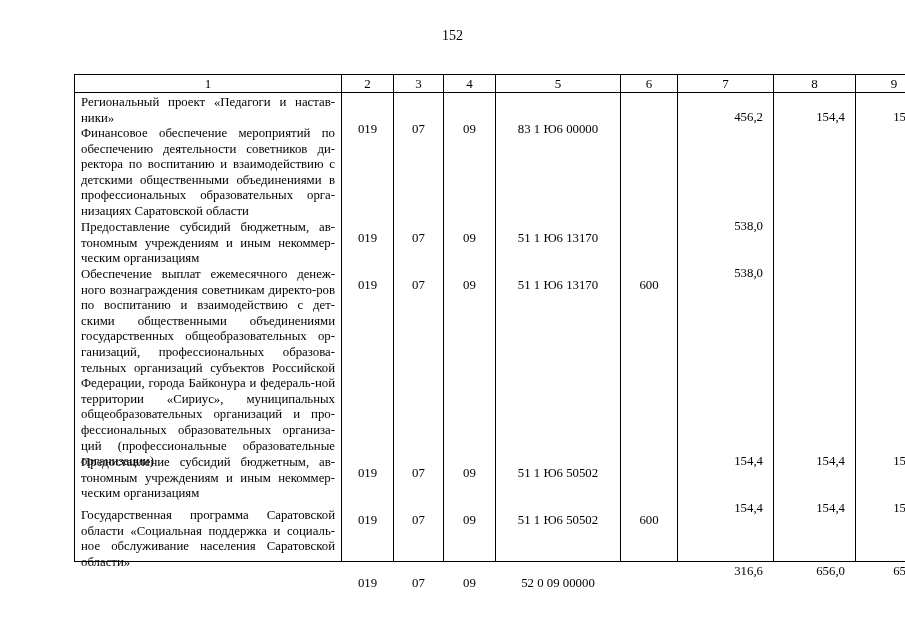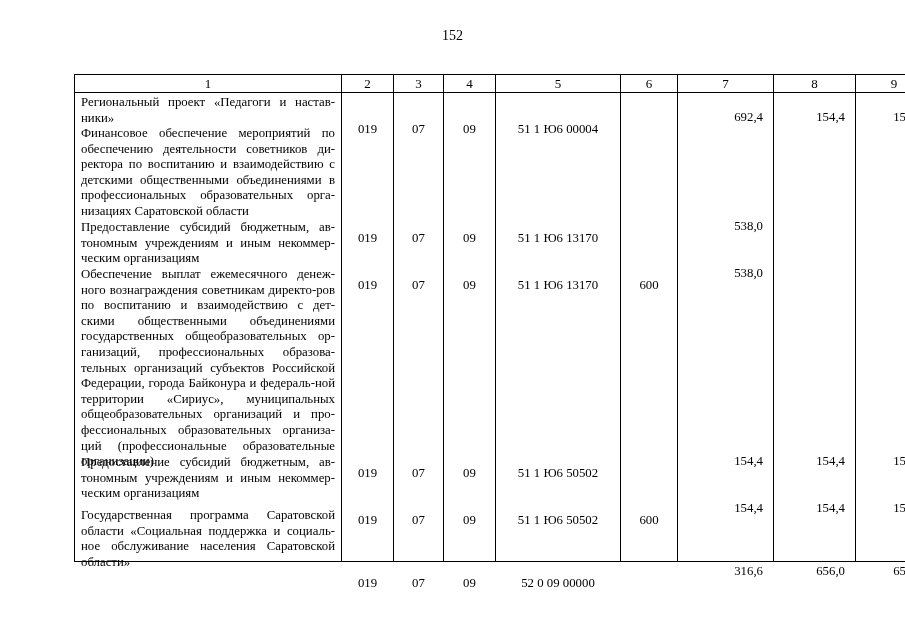--- a/index.html
+++ b/index.html
@@ -171,41 +171,41 @@
             <div class="centered" style="top:17px">09</div>
             <div class="centered" style="top:126px">09</div>
             <div class="centered" style="top:173px">09</div>
             <div class="centered" style="top:361px">09</div>
             <div class="centered" style="top:408px">09</div>
             <div class="centered" style="top:471px">09</div>
           </div>
         </td>
         <td>
           <div class="cell-inner">
-            <div class="centered" style="top:17px">51 1 Ю6 00004</div>
+            <div class="centered" style="top:17px">83 1 Ю6 00000</div>
             <div class="centered" style="top:126px">51 1 Ю6 13170</div>
             <div class="centered" style="top:173px">51 1 Ю6 13170</div>
             <div class="centered" style="top:361px">51 1 Ю6 50502</div>
             <div class="centered" style="top:408px">51 1 Ю6 50502</div>
             <div class="centered" style="top:471px">52 0 09 00000</div>
           </div>
         </td>
         <td>
           <div class="cell-inner">
             <div class="centered" style="top:17px"></div>
             <div class="centered" style="top:126px"></div>
             <div class="centered" style="top:173px">600</div>
             <div class="centered" style="top:361px"></div>
             <div class="centered" style="top:408px">600</div>
             <div class="centered" style="top:471px"></div>
           </div>
         </td>
         <td>
           <div class="cell-inner">
-            <div class="numright" style="top:17px">692,4</div>
+            <div class="numright" style="top:17px">456,2</div>
             <div class="numright" style="top:126px">538,0</div>
             <div class="numright" style="top:173px">538,0</div>
             <div class="numright" style="top:361px">154,4</div>
             <div class="numright" style="top:408px">154,4</div>
             <div class="numright" style="top:471px">316,6</div>
           </div>
         </td>
         <td>
           <div class="cell-inner">
             <div class="numright" style="top:17px">154,4</div>

